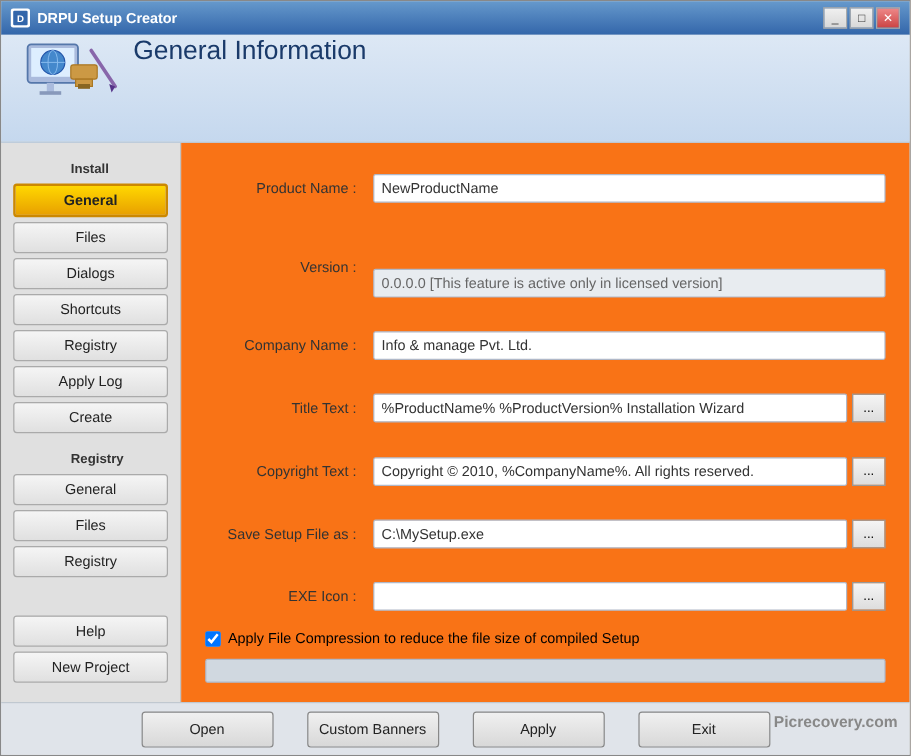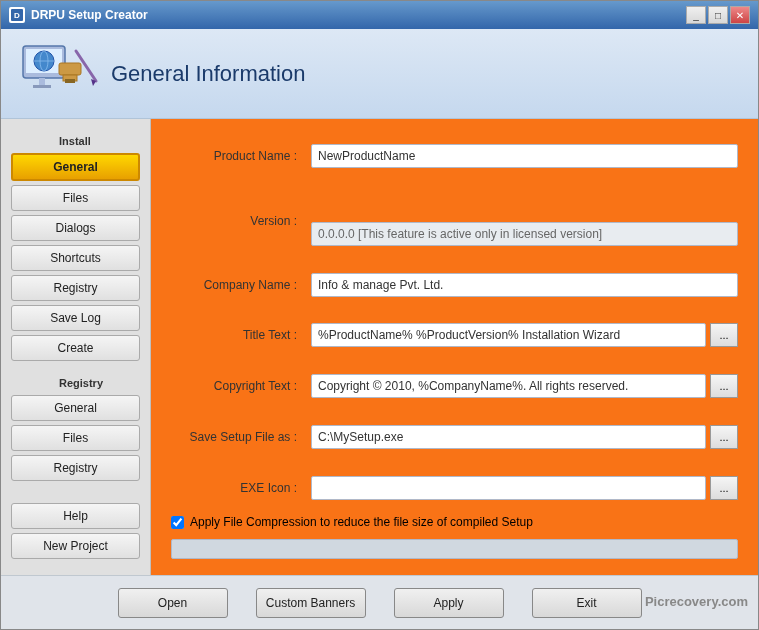--- a/index.html
+++ b/index.html
@@ -60,21 +60,21 @@
       font-size: 10px;
       color: #333;
     }
     .titlebar-btn.close { background: linear-gradient(to bottom, #e88, #c44); color: white; }
 
     
     .header {
       background: linear-gradient(to bottom, #dde8f5, #c5d8ee);
       height: 90px;
       display: flex;
-      align-items: center;
+      align-items: flex-start;
       padding: 0 20px;
       border-bottom: 1px solid #b0c4d8;
       flex-shrink: 0;
     }
     .header-icon {
       width: 80px;
       height: 70px;
       display: flex;
       align-items: center;
       justify-content: center;
@@ -206,21 +206,21 @@
     }
     .progress-bar-fill {
       height: 100%;
       background: linear-gradient(to bottom, #a0b8d0, #7090b0);
       border-radius: 2px;
       width: 0%;
     }
 
     
     .bottom-bar {
-      height: 54px;
+      height: 44px;
       background: #e0e4ea;
       border-top: 1px solid #c0c8d0;
       display: flex;
       align-items: center;
       justify-content: center;
       gap: 28px;
       flex-shrink: 0;
     }
     .bottom-btn {
       width: 110px;
@@ -290,21 +290,21 @@
 
   <div class="main-layout">
 
     <div class="sidebar">
       <div class="sidebar-section-label">Install</div>
       <button class="sidebar-btn active">General</button>
       <button class="sidebar-btn">Files</button>
       <button class="sidebar-btn">Dialogs</button>
       <button class="sidebar-btn">Shortcuts</button>
       <button class="sidebar-btn">Registry</button>
-      <button class="sidebar-btn">Save Log</button>
+      <button class="sidebar-btn">Apply Log</button>
       <button class="sidebar-btn">Create</button>
 
       <div class="sidebar-section-label" style="margin-top:12px;">Registry</div>
       <button class="sidebar-btn">General</button>
       <button class="sidebar-btn">Files</button>
       <button class="sidebar-btn">Registry</button>
 
       <div class="sidebar-spacer"></div>
       <div class="sidebar-bottom">
         <button class="sidebar-btn">Help</button>

